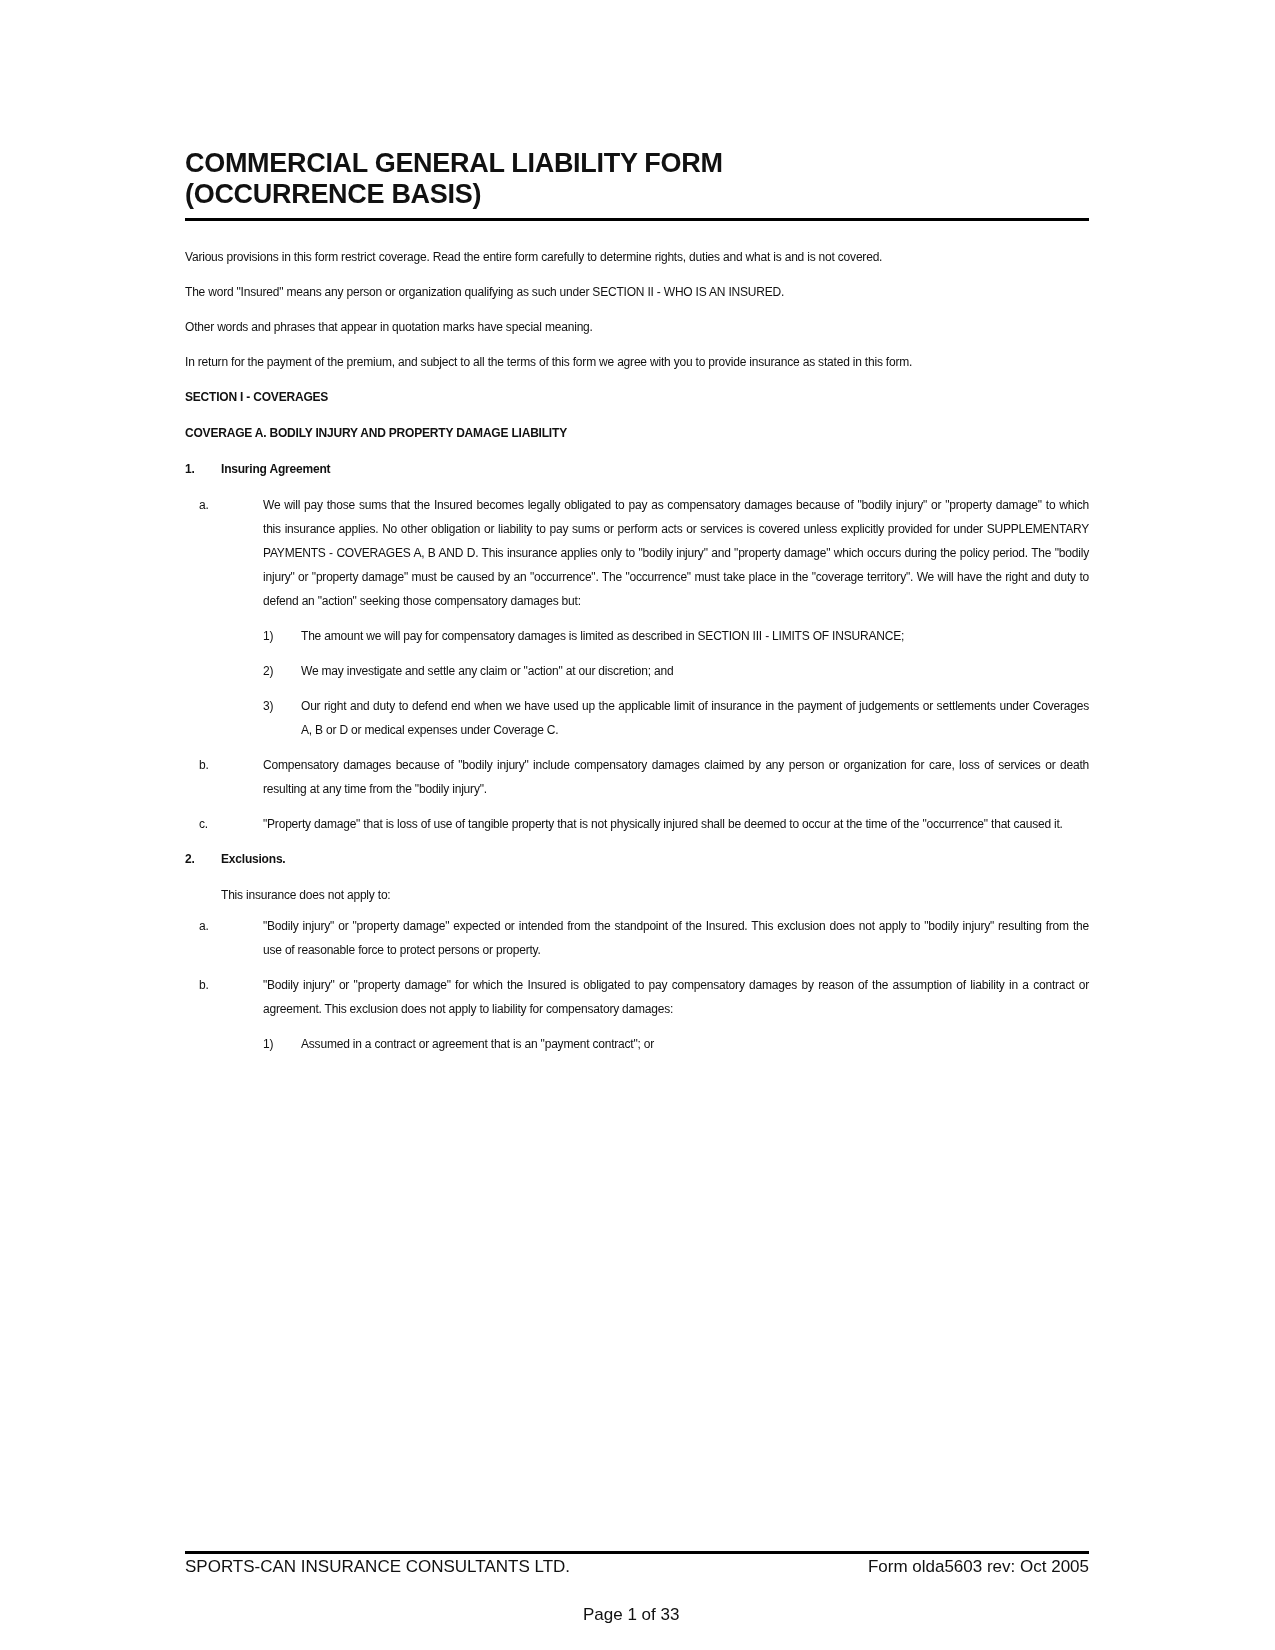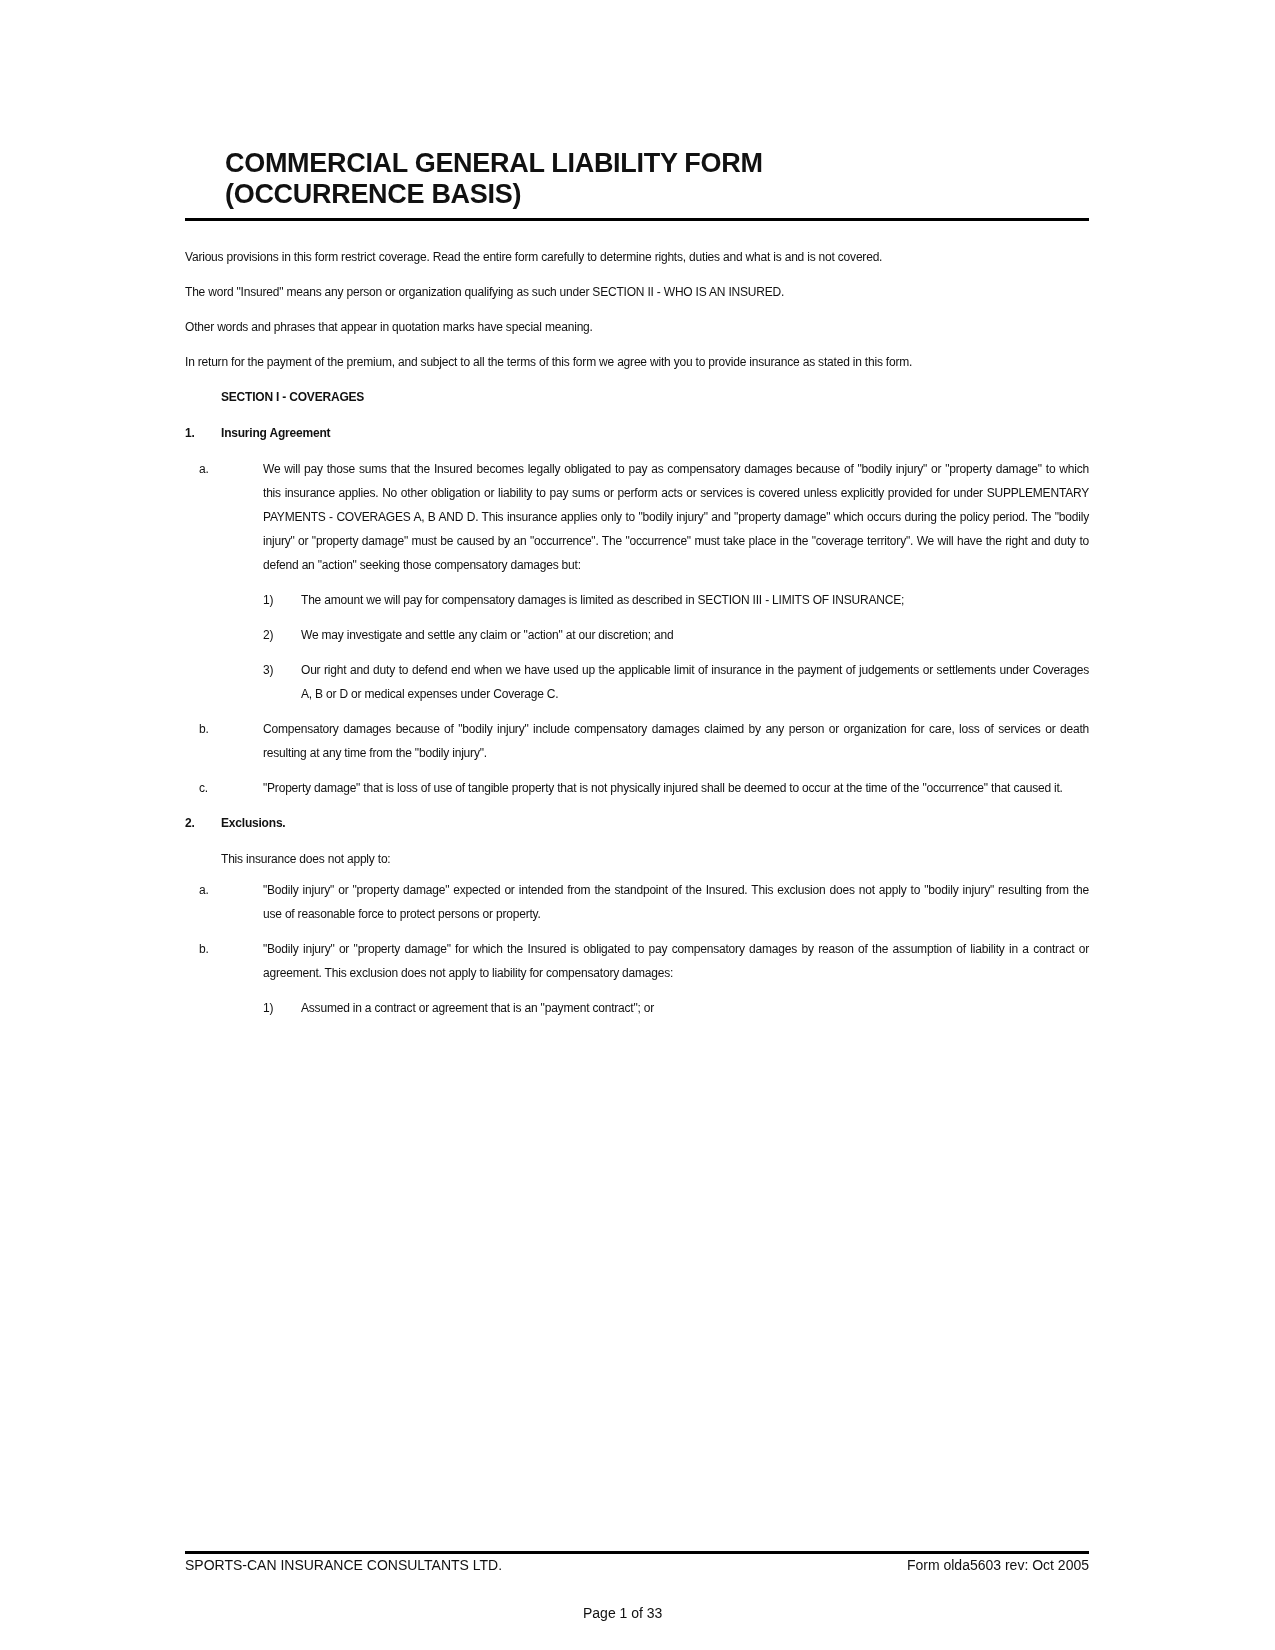--- a/index.html
+++ b/index.html
@@ -1,35 +1,35 @@
 <!DOCTYPE html>
 <html><head>
 <meta charset="utf-8">
 <style>
   html, body { margin: 0; padding: 0; background: #ffffff; }
   body { width: 1275px; height: 1650px; position: relative; overflow: hidden; color: #111; }
   .page { position: absolute; left: 185px; top: 0; width: 904px; font-family: "Liberation Sans", sans-serif; }
-  .title { position: absolute; top: 148px; left: 0; width: 904px; font-weight: bold; font-size: 27px; line-height: 31px; letter-spacing: -0.3px; margin-left: 40px; }
+  .title { position: absolute; top: 148px; left: 0; width: 904px; font-weight: bold; font-size: 27px; line-height: 31px; letter-spacing: -0.3px; }
   .title-rule { position: absolute; top: 218px; left: 0; width: 904px; height: 3px; background: #000; }
   .body { position: absolute; top: 245px; left: 0; width: 904px; font-size: 12px; line-height: 24px; letter-spacing: -0.2px; }
   p { margin: 0; text-align: justify; }
   .para { margin-bottom: 11px; }
-  .head { font-weight: bold; margin-bottom: 12px; margin-left: 36px; }
+  .head { font-weight: bold; margin-bottom: 12px; }
   .num-head { display: flex; font-weight: bold; margin-bottom: 12px; }
   .num-head .n { width: 36px; flex: none; }
   .li { display: flex; margin-bottom: 11px; }
   .li .m { flex: none; }
   .lvl1 { margin-left: 14px; }
   .lvl1 .m { width: 64px; }
   .lvl2 { margin-left: 78px; }
   .lvl2 .m { width: 38px; }
   .li .t { flex: 1; text-align: justify; }
   .indent-text { margin-left: 36px; margin-bottom: 7px; }
   .footer-rule { position: absolute; top: 1551px; left: 0; width: 904px; height: 3px; background: #000; }
-  .footer { position: absolute; top: 1557px; left: 0; width: 904px; font-size: 14px; display: flex; }
+  .footer { position: absolute; top: 1557px; left: 0; width: 904px; font-size: 17px; display: flex; }
   .footer .company { width: 398px; }
   .footer .page-num { flex: 1; margin-top: 48px; }
   .footer .form-id { text-align: right; }
 </style>
 </head>
 <body>
 
 <div class="page">
   <div class="title">
     <div>COMMERCIAL GENERAL LIABILITY FORM</div>
@@ -37,20 +37,21 @@
   </div>
   <div class="title-rule"></div>
 
   <div class="body">
     <p class="para">Various provisions in this form restrict coverage. Read the entire form carefully to determine rights, duties and what is and is not covered.</p>
     <p class="para">The word "Insured" means any person or organization qualifying as such under SECTION II - WHO IS AN INSURED.</p>
     <p class="para">Other words and phrases that appear in quotation marks have special meaning.</p>
     <p class="para">In return for the payment of the premium, and subject to all the terms of this form we agree with you to provide insurance as stated in this form.</p>
 
     <div class="head">SECTION I - COVERAGES</div>
+    <div class="head">COVERAGE A. BODILY INJURY AND PROPERTY DAMAGE LIABILITY</div>
 
     <div class="num-head">
       <span class="n">1.</span>
       <span>Insuring Agreement</span>
     </div>
 
     <div class="li lvl1">
       <span class="m">a.</span>
       <span class="t">We will pay those sums that the Insured becomes legally obligated to pay as compensatory damages because of "bodily injury" or "property damage" to which this insurance applies. No other obligation or liability to pay sums or perform acts or services is covered unless explicitly provided for under SUPPLEMENTARY PAYMENTS - COVERAGES A, B AND D. This insurance applies only to "bodily injury" and "property damage" which occurs during the policy period. The "bodily injury" or "property damage" must be caused by an "occurrence". The "occurrence" must take place in the "coverage territory". We will have the right and duty to defend an "action" seeking those compensatory damages but:</span>
     </div>

